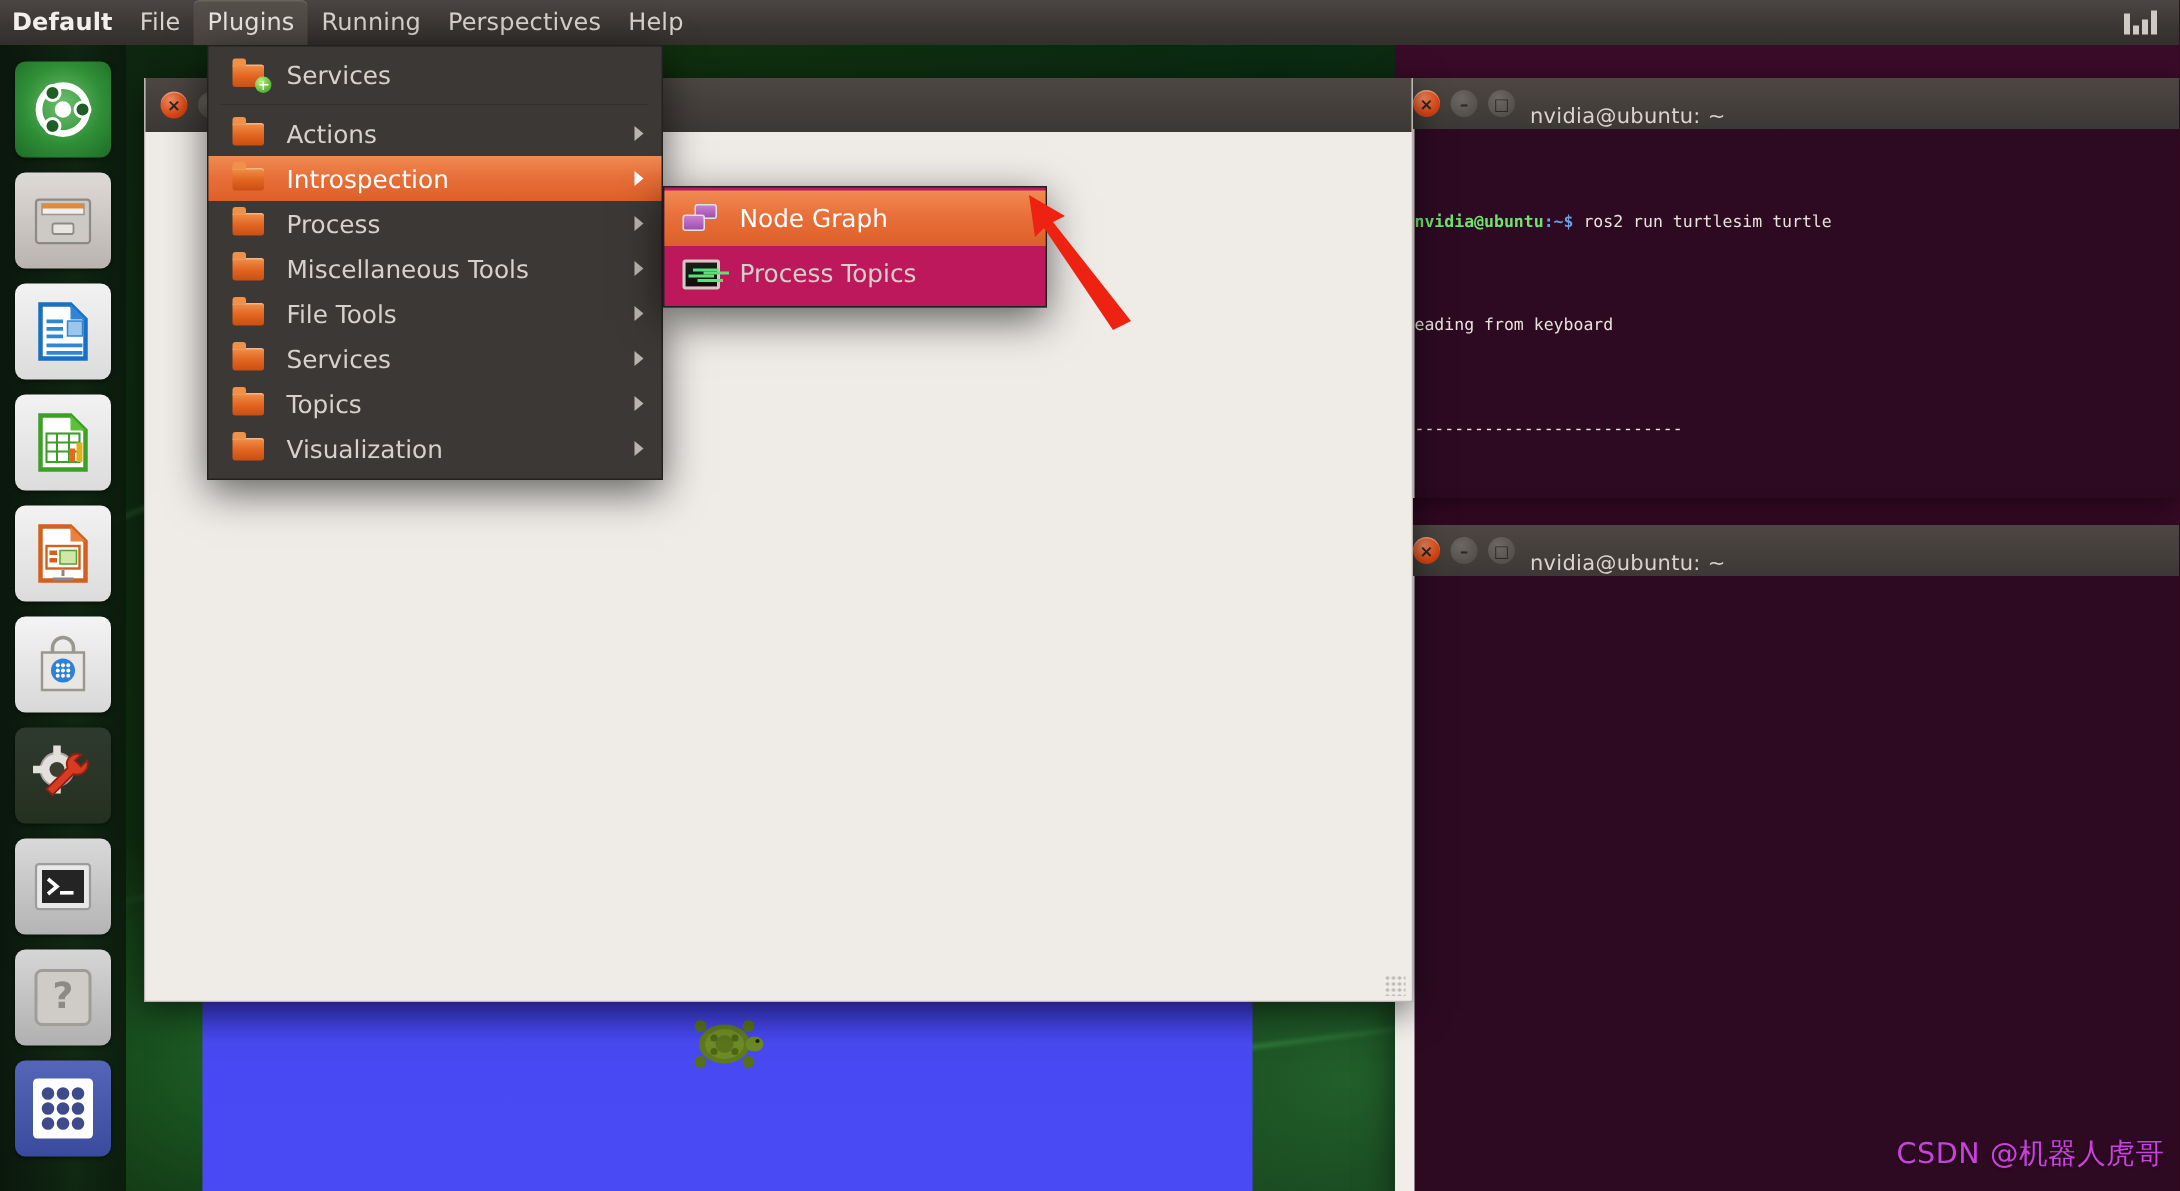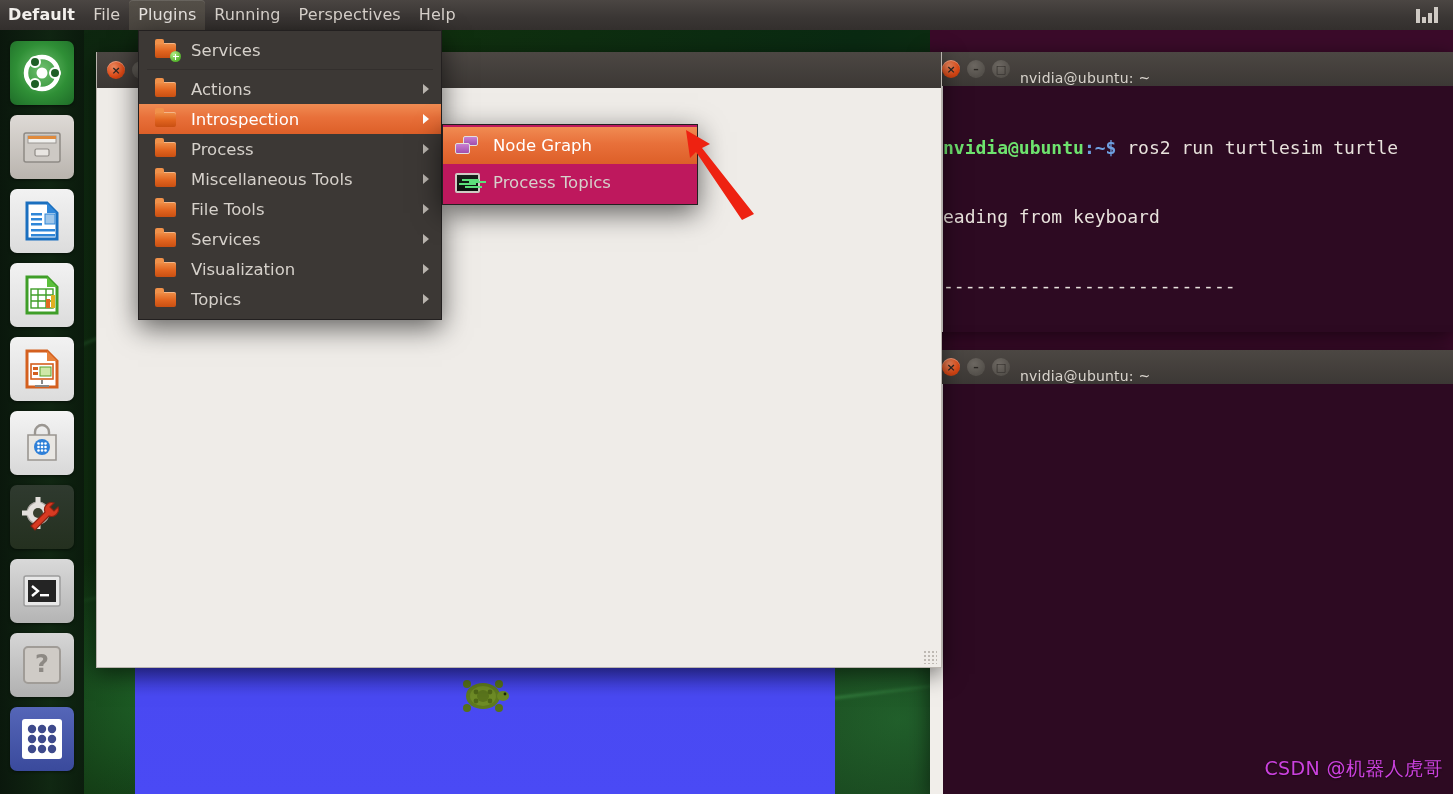--- a/index.html
+++ b/index.html
@@ -229,21 +229,21 @@
   .term-title {
     position: absolute; left: 0; right: 0; text-align: center;
     color: #d9d4cd; font-size: 14px; letter-spacing: .2px;
     pointer-events: none;
     margin-top: 17px;
   }
   .term-1 .term-title, .term-2 .term-title { left: 90px; text-align: left; }
   .term-body {
     padding: 4px 0 0 0;
     font-family: "DejaVu Sans Mono", "Liberation Mono", monospace;
-    font-size: 18px; line-height: 23px; color: #e8e2dc;
+    font-size: 11px; line-height: 23px; color: #e8e2dc;
     white-space: pre;
   }
   .term-body .line { padding-left: 0; }
   .prompt-user { color: #6ee36e; font-weight: bold; }
   .prompt-path { color: #6d9fe0; font-weight: bold; }
   .prompt-sym  { color: #e8e2dc; }
   .term-scrollbar {
     position: absolute; left: 0; top: 34px; width: 13px; bottom: 0;
     background: #f1eeea;
   }
@@ -560,29 +560,29 @@
           <span class="folder"></span>
         </span>
       <span class="mi-label">Services</span>
       <span class="submenu-arrow"></span>
     </div>
 
     <div class="menu-item">
       <span class="mi-icon">
           <span class="folder"></span>
         </span>
+      <span class="mi-label">Topics</span>
+      <span class="submenu-arrow"></span>
+    </div>
+
+    <div class="menu-item">
+      <span class="mi-icon">
+          <span class="folder"></span>
+        </span>
       <span class="mi-label">Visualization</span>
-      <span class="submenu-arrow"></span>
-    </div>
-
-    <div class="menu-item">
-      <span class="mi-icon">
-          <span class="folder"></span>
-        </span>
-      <span class="mi-label">Topics</span>
       <span class="submenu-arrow"></span>
     </div>
   </div>
 
   <div class="submenu-popup">
     <div class="menu-item highlight">
       <span class="mi-icon">
         <span class="ng-mon a"></span>
           <span class="ng-mon b"></span>
       </span>

